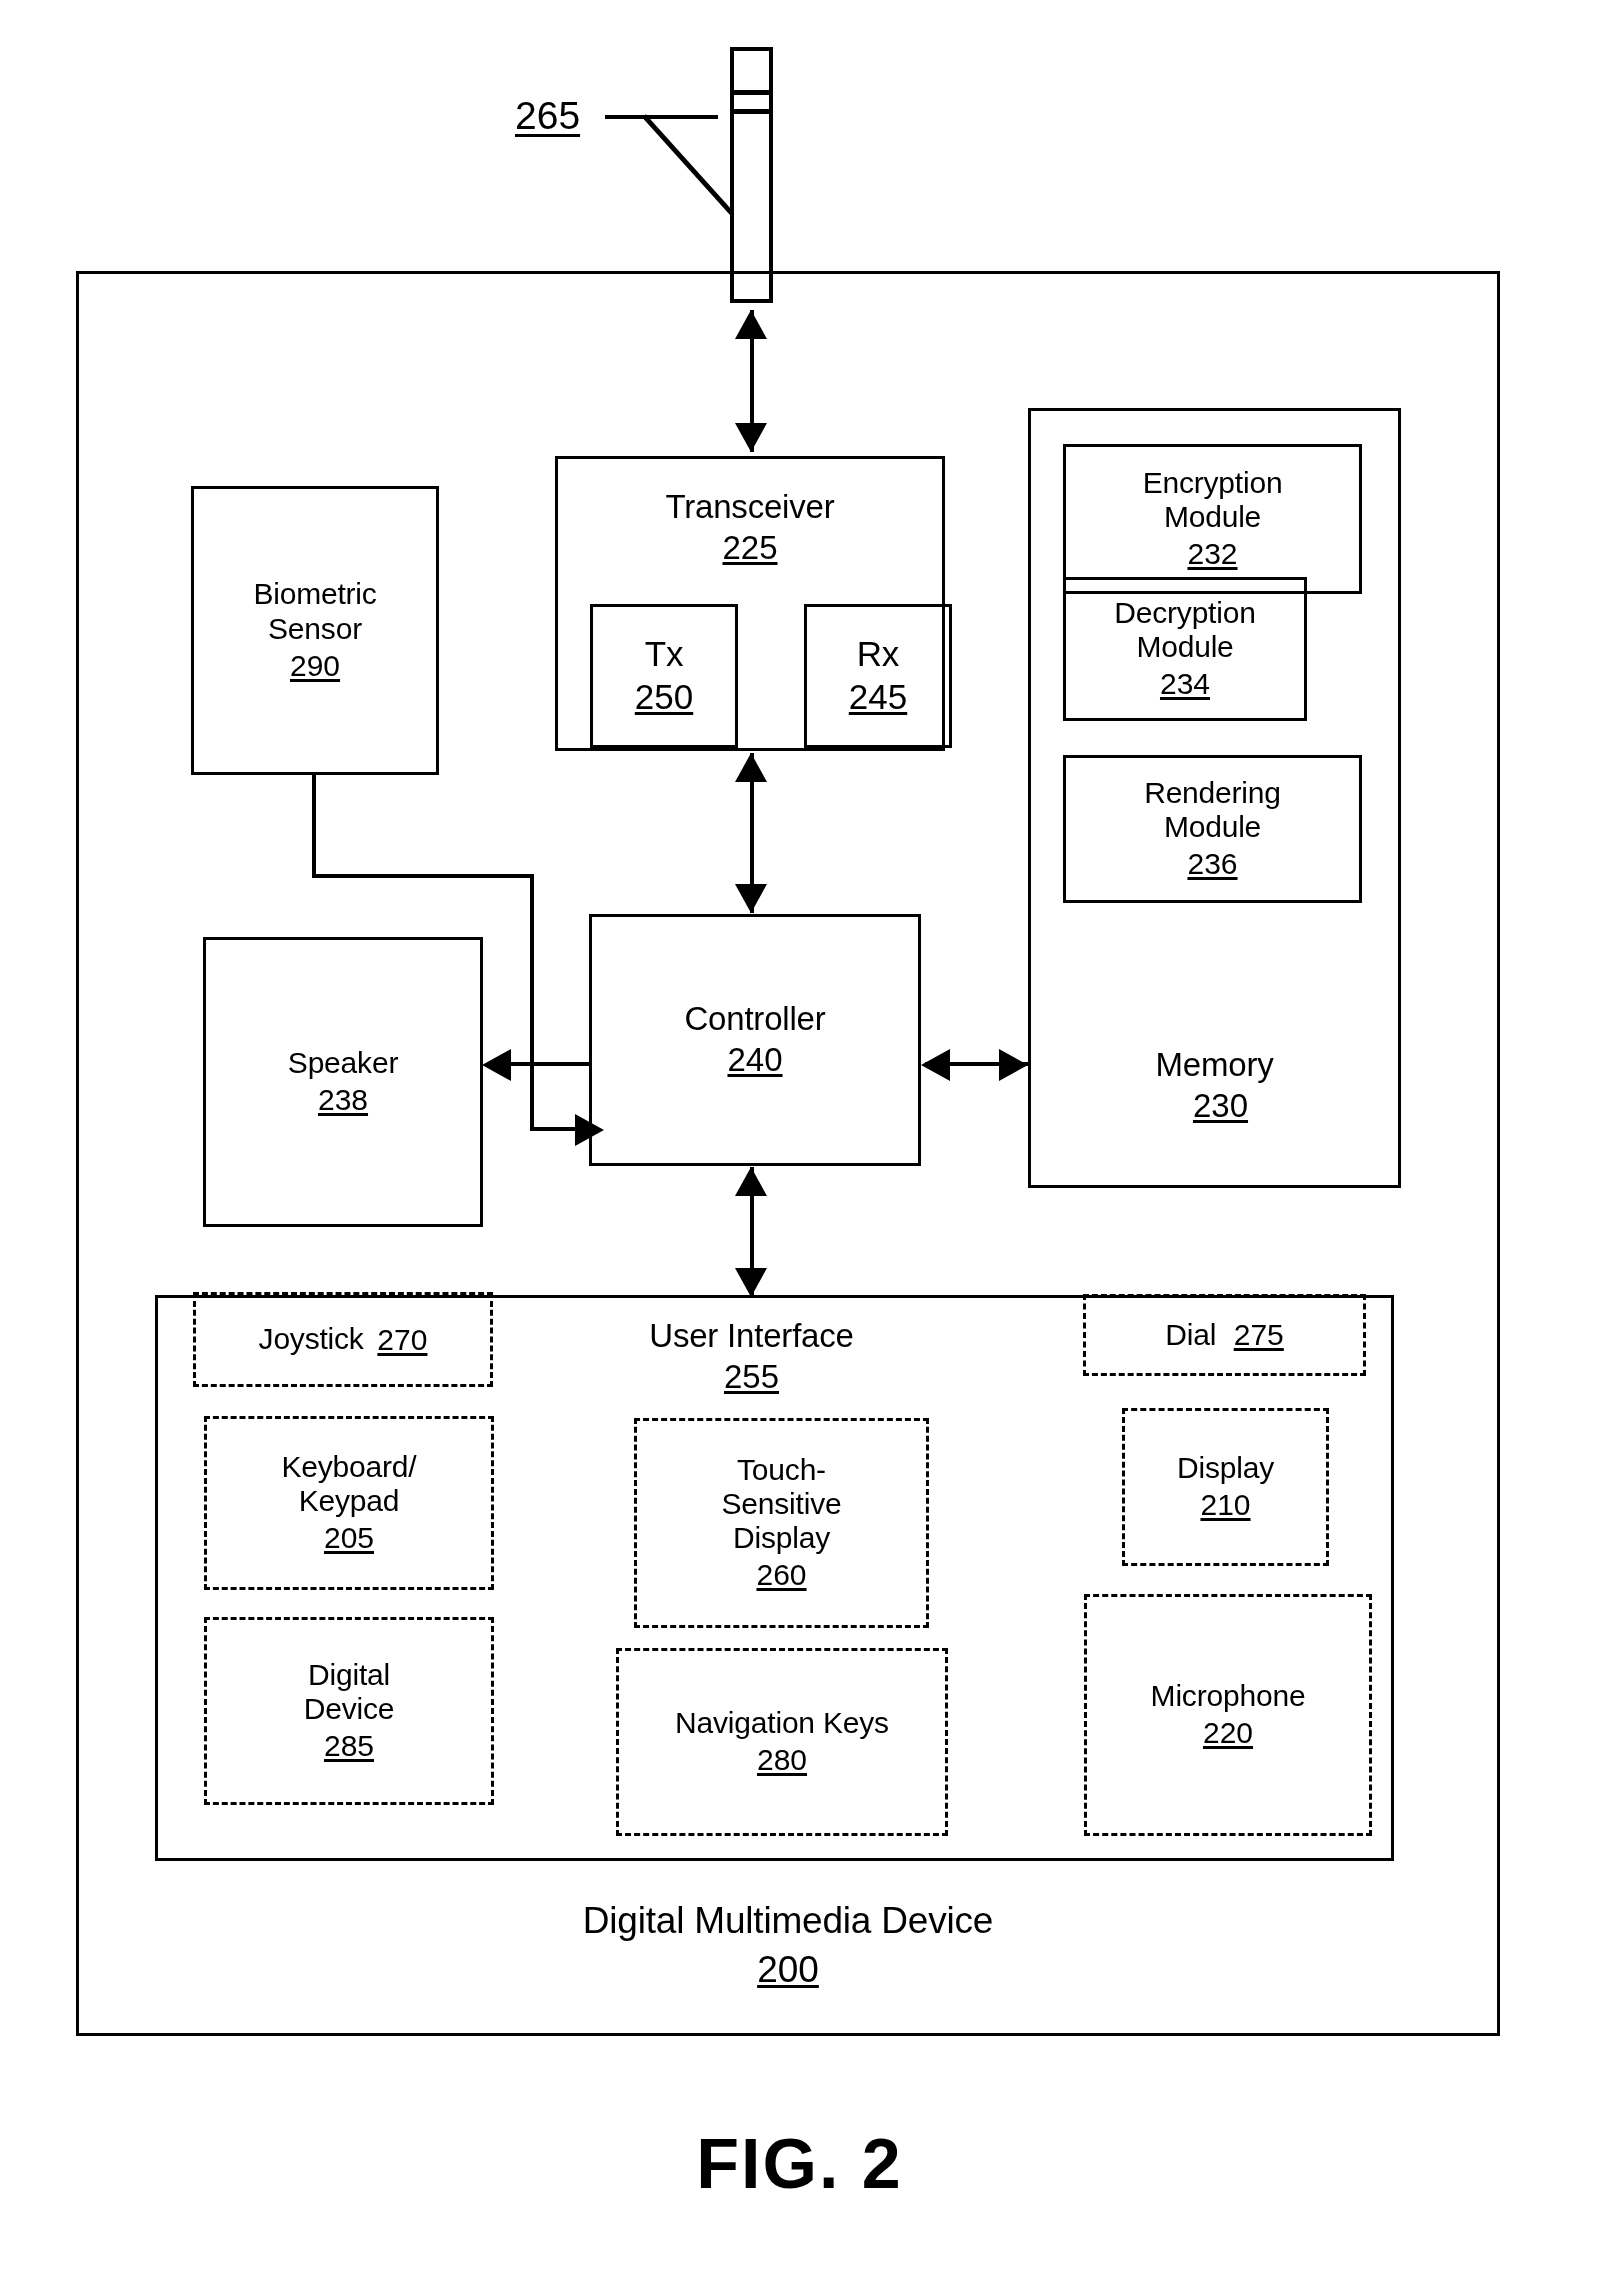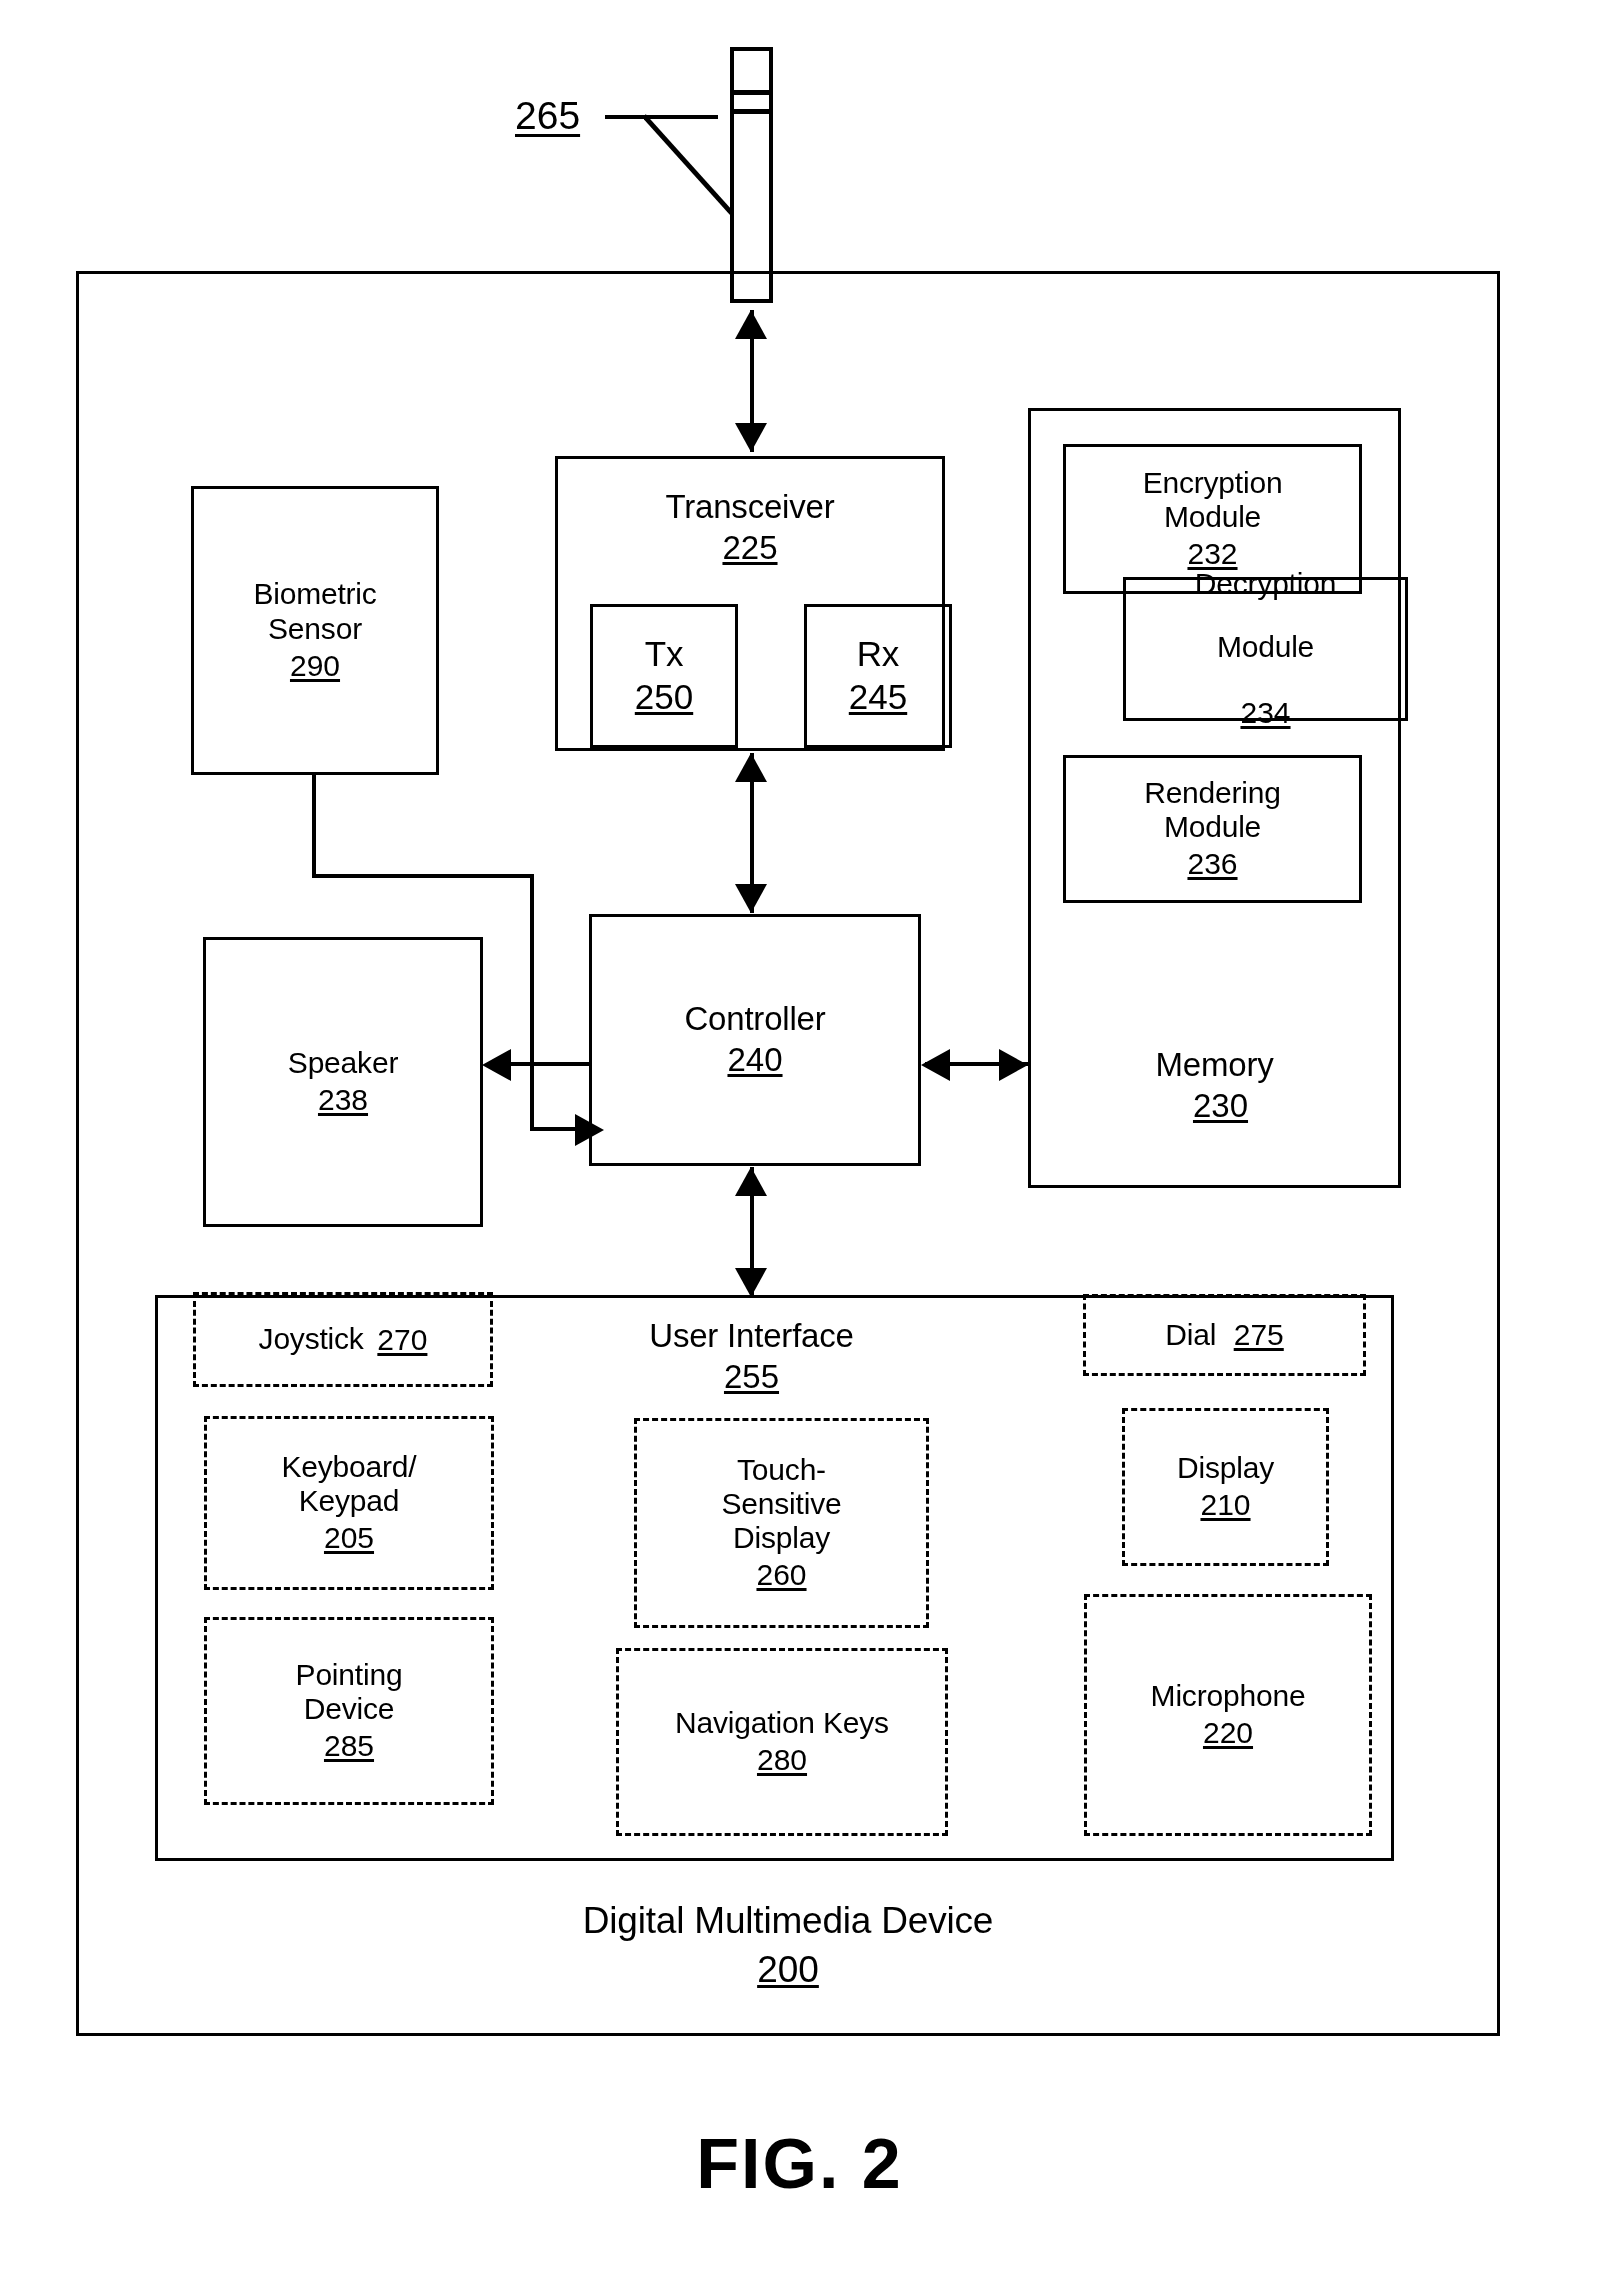--- a/index.html
+++ b/index.html
@@ -198,21 +198,21 @@
 
   <div class="box" style="left:1028px; top:408px; width:373px; height:780px;
                           justify-content:flex-start; padding-top:0;"></div>
 
   <div class="box" style="left:1063px; top:444px; width:299px; height:150px;">
     <div class="lbl">Encryption</div>
     <div class="lbl">Module</div>
     <div class="num" style="margin-top:2px;">232</div>
   </div>
 
-  <div class="box" style="left:1123px; top:577px; width:285px; height:144px;gap:29px;">
+  <div class="box" style="left:1063px; top:577px; width:244px; height:144px;">
     <div class="lbl">Decryption</div>
     <div class="lbl">Module</div>
     <div class="num" style="margin-top:2px;">234</div>
   </div>
 
   <div class="box" style="left:1063px; top:755px; width:299px; height:148px;">
     <div class="lbl">Rendering</div>
     <div class="lbl">Module</div>
     <div class="num" style="margin-top:2px;">236</div>
   </div>
@@ -234,21 +234,21 @@
     <div class="num">270</div>
   </div>
 
   <div class="box dashed" style="left:204px; top:1416px; width:290px; height:174px;">
     <div class="lbl">Keyboard/</div>
     <div class="lbl">Keypad</div>
     <div class="num" style="margin-top:2px;">205</div>
   </div>
 
   <div class="box dashed" style="left:204px; top:1617px; width:290px; height:188px;">
-    <div class="lbl">Pointing</div>
+    <div class="lbl">Digital</div>
     <div class="lbl">Device</div>
     <div class="num" style="margin-top:2px;">285</div>
   </div>
 
   <div class="box dashed" style="left:634px; top:1418px; width:295px; height:210px;">
     <div class="lbl">Touch-</div>
     <div class="lbl">Sensitive</div>
     <div class="lbl">Display</div>
     <div class="num" style="margin-top:2px;">260</div>
   </div>

